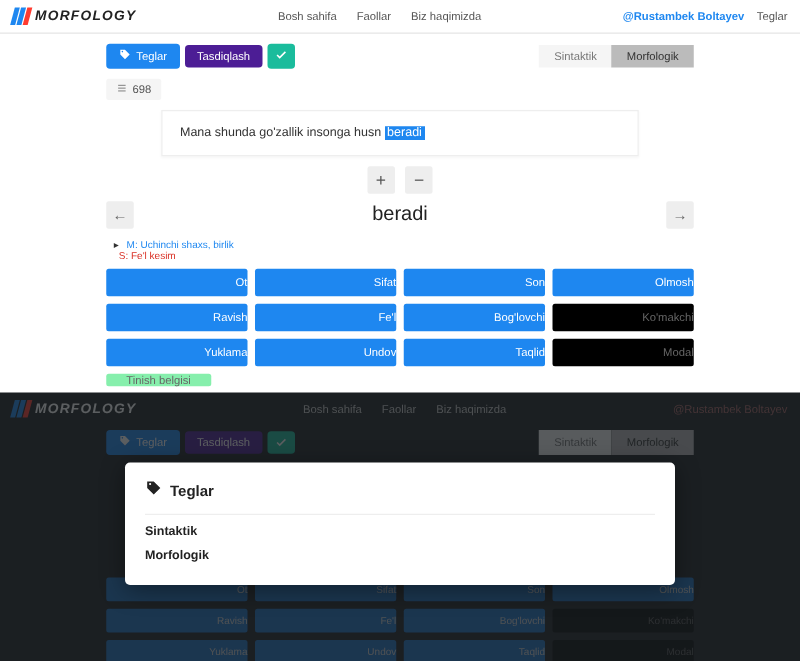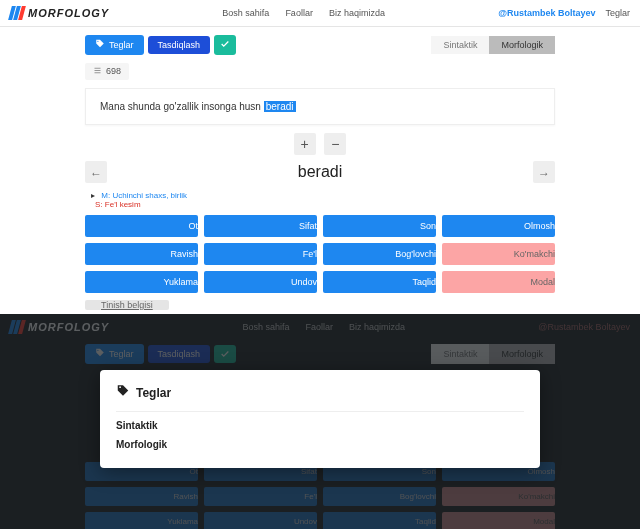--- a/index.html
+++ b/index.html
@@ -15,50 +15,50 @@
   .logo-text { font-weight: 700; letter-spacing: 1px; font-size: 11px; color: #222; font-style: italic; }
   .nav-center { display: flex; gap: 16px; font-size: 9px; color: #555; }
   .nav-right { display: flex; gap: 10px; align-items: center; font-size: 9px; }
   .user-link { color: #1e87f0; font-weight: 600; }
   .chiqis { color: #555; }
 
   .toolbar-row { display: flex; align-items: center; gap: 6px; padding: 8px 0; margin: 0 auto; width: 470px; justify-content: space-between; }
   .toolbar-left { display: flex; gap: 4px; align-items: center; }
   .pill { display: inline-flex; align-items: center; gap: 4px; padding: 4px 10px; font-size: 9px; border-radius: 3px; color: #fff; }
   .pill-blue { background: #1e87f0; }
-  .pill-green { background: #1d4ed8; }
+  .pill-green { background: #4c1d95; }
   .pill-check { background: #1abc9c; padding: 4px 6px; }
   .tab-group { display: flex; }
   .tab-btn { padding: 4px 12px; font-size: 9px; background: #f5f5f5; color: #777; border: none; }
   .tab-btn.active { background: #bbb; color: #333; }
 
   .count-row { width: 470px; margin: 0 auto; }
   .count-box { display: inline-flex; align-items: flex-start; gap: 4px; padding: 3px 8px; background: #f5f5f5; font-size: 9px; color: #555; border-radius: 2px; }
 
-  .sentence-box { width: 470px; margin: 8px auto; padding: 12px 14px; border: 1px solid #eee; background: #fff; font-size: 10px; color: #333; box-shadow: 0 1px 2px rgba(0,0,0,0.04); }
+  .sentence-box { width: 382px; margin: 8px auto; padding: 12px 14px; border: 1px solid #eee; background: #fff; font-size: 10px; color: #333; box-shadow: 0 1px 2px rgba(0,0,0,0.04); }
   .sentence-box .hl { background: #1e87f0; color: #fff; padding: 0 2px; }
 
   .plusminus-row { width: 470px; margin: 6px auto; text-align: center; }
   .pm-btn { display: inline-flex; width: 22px; height: 22px; align-items: center; justify-content: center; background: #eee; color: #555; font-size: 14px; margin: 0 3px; border-radius: 2px; }
 
   .focus-row { width: 470px; margin: 4px auto 8px; display: flex; align-items: center; justify-content: space-between; }
   .arrow-btn { width: 22px; height: 22px; background: #eee; color: #666; display: flex; align-items: center; justify-content: center; font-size: 12px; border-radius: 2px; }
   .focus-word { font-size: 16px; font-weight: 400; color: #222; }
 
   .info-lines { width: 470px; margin: 0 auto 6px; font-size: 8px; padding-left: 6px; }
   .info-s { color: #d93025; }
   .info-m { color: #1e87f0; }
   .bullet { color: #333; margin-right: 4px; }
 
   .tag-grid { width: 470px; margin: 0 auto 6px; display: grid; grid-template-columns: repeat(4, 1fr); gap: 6px; }
   .tag-btn { background: #1e87f0; color: #fff; font-size: 9px; padding: 6px 0; text-align: right; border-radius: 2px; }
-  .tag-btn.gray { background: #fca5a5; color: #666; }
+  .tag-btn.gray { background: #000000; color: #666; }
 
   .tinish-row { width: 470px; margin: 0 auto 4px; }
-  .tinish-btn { background: #e5e5e5; color: #666; font-size: 9px; padding: 0 16px; display: inline-block; border-radius: 2px; text-decoration: underline; }
+  .tinish-btn { background: #86efac; color: #666; font-size: 9px; padding: 0 16px; display: inline-block; border-radius: 2px; }
 
   
   .dark-screen { position: relative; width: 640px; height: 225px; background: #1b1f22; overflow: hidden; }
   .dark-nav { display: flex; align-items: center; justify-content: space-between; padding: 6px 10px; opacity: 0.28; }
   .dark-nav .logo-text { color: #fff; }
   .dark-center-nav { display: flex; gap: 16px; font-size: 9px; color: #ccc; }
   .dark-user { font-size: 9px; color: #a66; }
   .dark-toolbar { width: 470px; margin: 4px auto; display: flex; justify-content: space-between; opacity: 0.28; }
   .dark-grid-bg { position: absolute; top: 148px; left: 85px; width: 470px; display: grid; grid-template-columns: repeat(4,1fr); gap: 6px; opacity: 0.22; }
   .dark-grid-bg .tag-btn { font-size: 8px; padding: 5px 0; }

